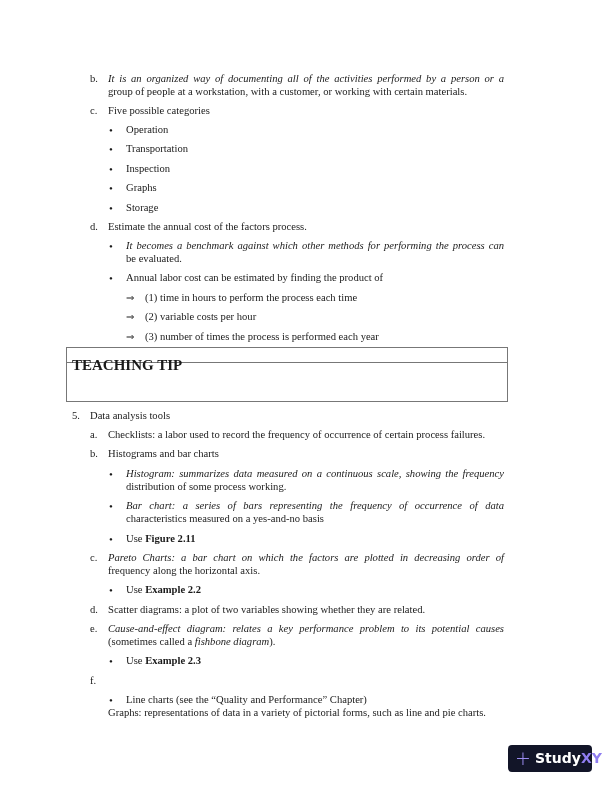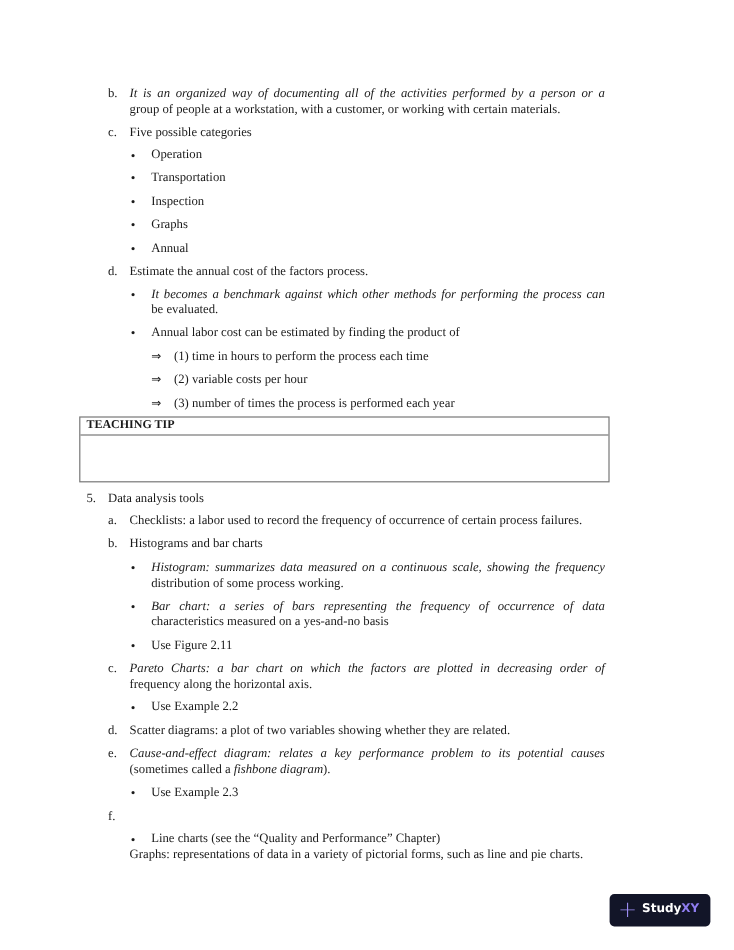--- a/index.html
+++ b/index.html
@@ -3,28 +3,28 @@
 <meta charset="utf-8">
 <style>
   html, body { margin: 0; padding: 0; background: #ffffff; }
   body { width: 612px; height: 792px; position: relative; overflow: hidden;
          font-family: "Liberation Serif", serif; font-size: 10.6px; color: #1a1a1a; line-height: 12.4px; }
   .line { position: absolute; white-space: nowrap; }
   .justify { position: absolute; text-align: justify; text-align-last: justify; white-space: normal; font-style: italic; }
   .lbl { position: absolute; }
   .bullet { position: absolute; font-size: 11px; }
   .arrow { position: absolute; font-family: "DejaVu Sans", sans-serif; font-size: 10px; }
-  b { font-weight: normal; }
+  b { font-weight: bold; }
   .tipbox { position: absolute; left: 66px; top: 347px; width: 442px; height: 55px; border: 1px solid #777; box-sizing: border-box; }
   .tiphead { position: absolute; left: 0; top: 0; width: 100%; height: 15px; border-bottom: 1px solid #777; box-sizing: border-box; }
-  .tiphead span { position: absolute; left: 5px; top: 1px; font-weight: bold; font-size: 10px; }
+  .tiphead span { position: absolute; left: 5px; top: 11px; font-weight: bold; font-size: 15px; }
   .tipbody { position: absolute; left: 5px; top: 16px; width: 430px; font-style: italic; font-size: 10.4px; line-height: 12.3px; text-align: justify; }
   .badge { position: absolute; left: 508px; top: 745px; width: 84px; height: 27px; background: #121528; border-radius: 4px; }
   .badge .plus { position: absolute; left: 7px; top: 3px; color: #9b8cf0; font-family: "DejaVu Sans", sans-serif; font-size: 19px; line-height: 20px; font-weight: 300; }
-  .badge .brand { position: absolute; left: 27px; top: 6px; font-family: "DejaVu Sans", sans-serif; font-weight: bold; font-size: 10px; line-height: 14px; color: #ffffff; }
+  .badge .brand { position: absolute; left: 27px; top: 6px; font-family: "DejaVu Sans", sans-serif; font-weight: bold; font-size: 14px; line-height: 14px; color: #ffffff; }
   .badge .brand .xy { color: #8f7df0; }
 </style>
 </head>
 <body>
 
 <span class="lbl" style="left:90px;top:73px">b.</span>
 <span class="justify" style="left:108px;top:73px;width:396px">It is an organized way of documenting all of the activities performed by a person or a</span>
 <span class="line" style="left:108px;top:86px">group of people at a workstation, with a customer, or working with certain materials.</span>
 
 <span class="lbl" style="left:90px;top:105px">c.</span>
@@ -32,21 +32,21 @@
 
 <span class="bullet" style="left:109px;top:124px">•</span>
 <span class="line" style="left:126px;top:124px">Operation</span>
 <span class="bullet" style="left:109px;top:143px">•</span>
 <span class="line" style="left:126px;top:143px">Transportation</span>
 <span class="bullet" style="left:109px;top:163px">•</span>
 <span class="line" style="left:126px;top:163px">Inspection</span>
 <span class="bullet" style="left:109px;top:182px">•</span>
 <span class="line" style="left:126px;top:182px">Graphs</span>
 <span class="bullet" style="left:109px;top:202px">•</span>
-<span class="line" style="left:126px;top:202px">Annual</span>
+<span class="line" style="left:126px;top:202px">Storage</span>
 
 <span class="lbl" style="left:90px;top:221px">d.</span>
 <span class="line" style="left:108px;top:221px">Estimate the annual cost of the factors process.</span>
 
 <span class="bullet" style="left:109px;top:240px">•</span>
 <span class="justify" style="left:126px;top:240px;width:378px">It becomes a benchmark against which other methods for performing the process can</span>
 <span class="line" style="left:126px;top:253px">be evaluated.</span>
 
 <span class="bullet" style="left:109px;top:272px">•</span>
 <span class="line" style="left:126px;top:272px">Annual labor cost can be estimated by finding the product of</span>

